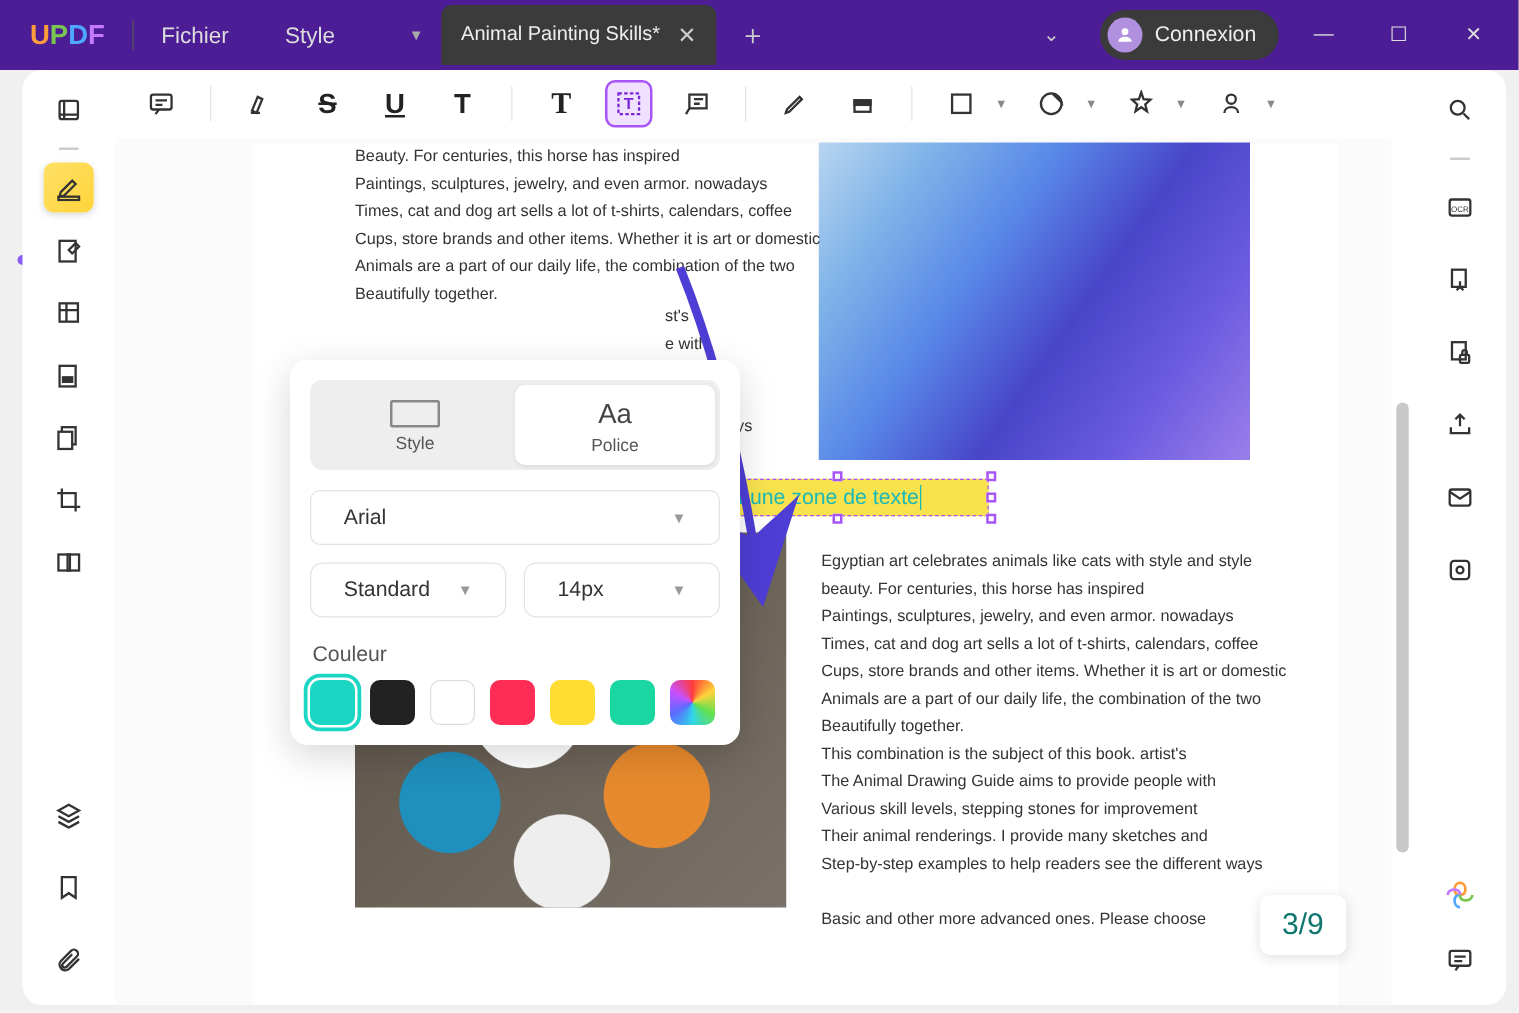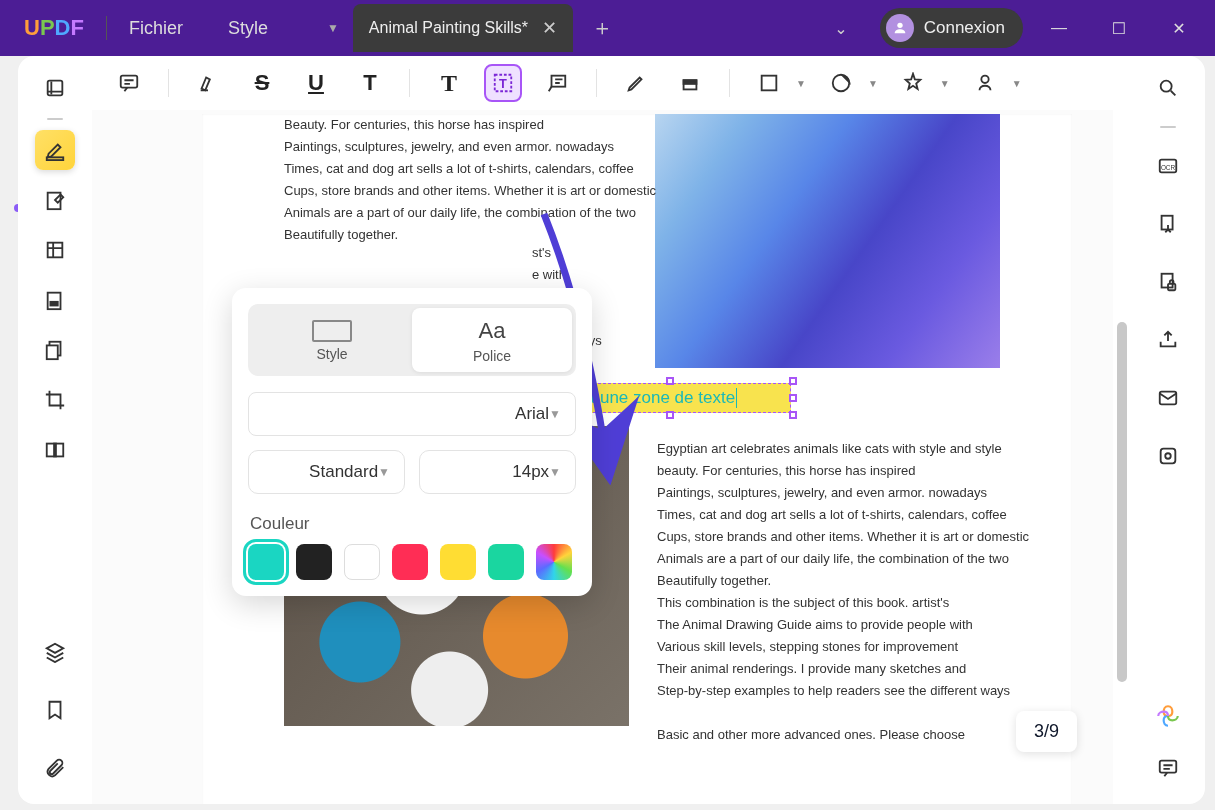--- a/index.html
+++ b/index.html
@@ -52,32 +52,32 @@
   linear-gradient(135deg,#5a5046,#7a7268);}
   
 .textbox-wrap { position:absolute; left:340px; top:263px; width:255px; height:42px;}
 .textbox { position:absolute; left:6px; top:6px; right:6px; bottom:6px; background:#f8e34e; border:1px dashed #a855f7; display:flex; align-items:center; padding:0 8px; color:#1ab8b8; font-size:17px;}
 .cursor-line { display:inline-block; width:1px; height:20px; background:#1ab8b8; margin-left:1px;}
 .handle { position:absolute; width:8px; height:8px; background:#fff; border:2px solid #a855f7;}
 
 .scrollbar { position:absolute; right:4px; top:56px; width:10px; bottom:14px; background:transparent;}
 .scroll-thumb { position:absolute; top:210px; width:10px; height:360px; background:#c8c8c8; border-radius:5px;}
 
-.page-indicator { position:absolute; right:36px; bottom:52px; background:#fff; border-radius:8px; padding:10px 18px; box-shadow:0 2px 10px rgba(0,0,0,.12); font-size:18px; color:#0f172a;}
+.page-indicator { position:absolute; right:36px; bottom:40px; background:#fff; border-radius:8px; padding:10px 18px; box-shadow:0 2px 10px rgba(0,0,0,.12); font-size:24px; color:#0f766e;}
 
 .arrow-annotation { position:absolute; left:432px; top:84px; pointer-events:none;}
 
 .popup { position:absolute; left:140px; top:232px; width:360px; background:#fff; border-radius:14px; box-shadow:0 8px 30px rgba(0,0,0,.16); padding:16px;}
 .popup-tabs { display:flex; background:#eeeeee; border-radius:10px; padding:4px; margin-bottom:16px;}
 .popup-tab { flex:1; display:flex; flex-direction:column; align-items:center; justify-content:center; padding:10px 0 8px 0; border-radius:8px; gap:4px; color:#444;}
 .popup-tab.inactive { }
 .popup-tab.activep { background:#fff; box-shadow:0 1px 4px rgba(0,0,0,.08);}
 .popup-tab .ticon { font-size:22px; }
 .popup-tab .tlabel { font-size:14px; color:#555;}
-.sel { width:100%; height:44px; border:1px solid #e3e3e3; border-radius:8px; display:flex; align-items:center; justify-content:flex-end; padding:0 14px; font-size:17px; color:#333; margin-bottom:14px; background:#fff;}
+.sel { width:100%; height:44px; border:1px solid #e3e3e3; border-radius:8px; display:flex; align-items:center; justify-content:space-between; padding:0 26px; font-size:17px; color:#333; margin-bottom:14px; background:#fff;}
 .sel .caret { color:#999; font-size:12px;}
 .sel-row { display:flex; gap:14px;}
 .sel-row .sel { flex:1;border-radius:10px;}
 .color-label { font-size:17px; color:#555; margin:6px 0 10px 2px;}
 .color-row { display:flex; gap:12px;}
 .swatch { width:36px; height:36px; border-radius:8px;}
 .swatch.selected { outline:3px solid #1ad6c2; outline-offset:2px;}
 .rainbow { background: conic-gradient(#ff3b3b,#ffd43b,#63e04f,#30d5ea,#5b6bff,#c84fff,#ff3b3b);}
 .style-box-icon { width:40px; height:22px; border:2px solid #888; border-radius:2px;}
 </style>

